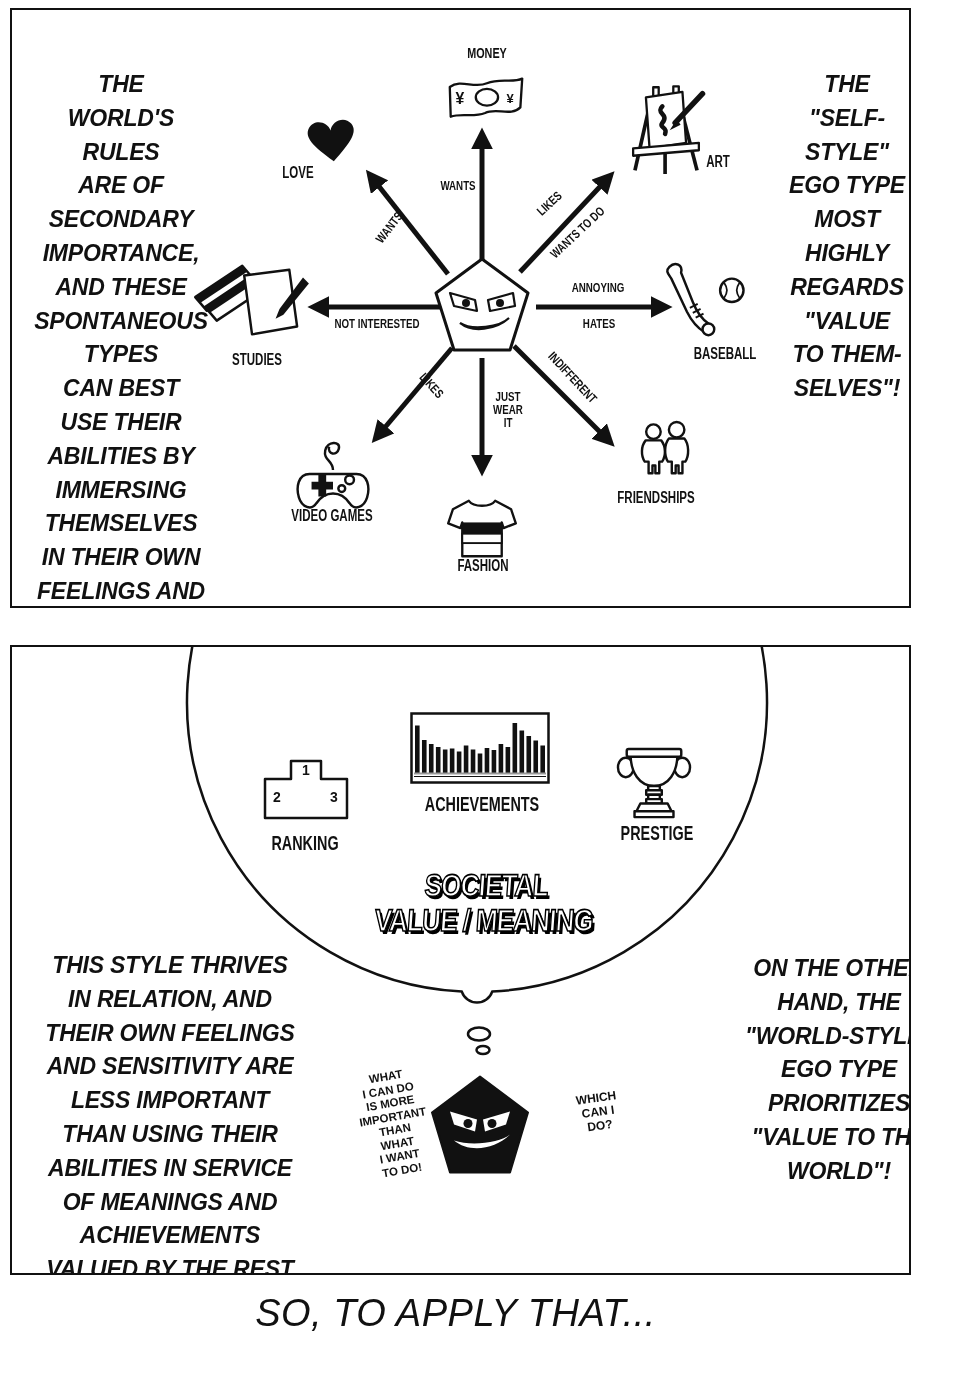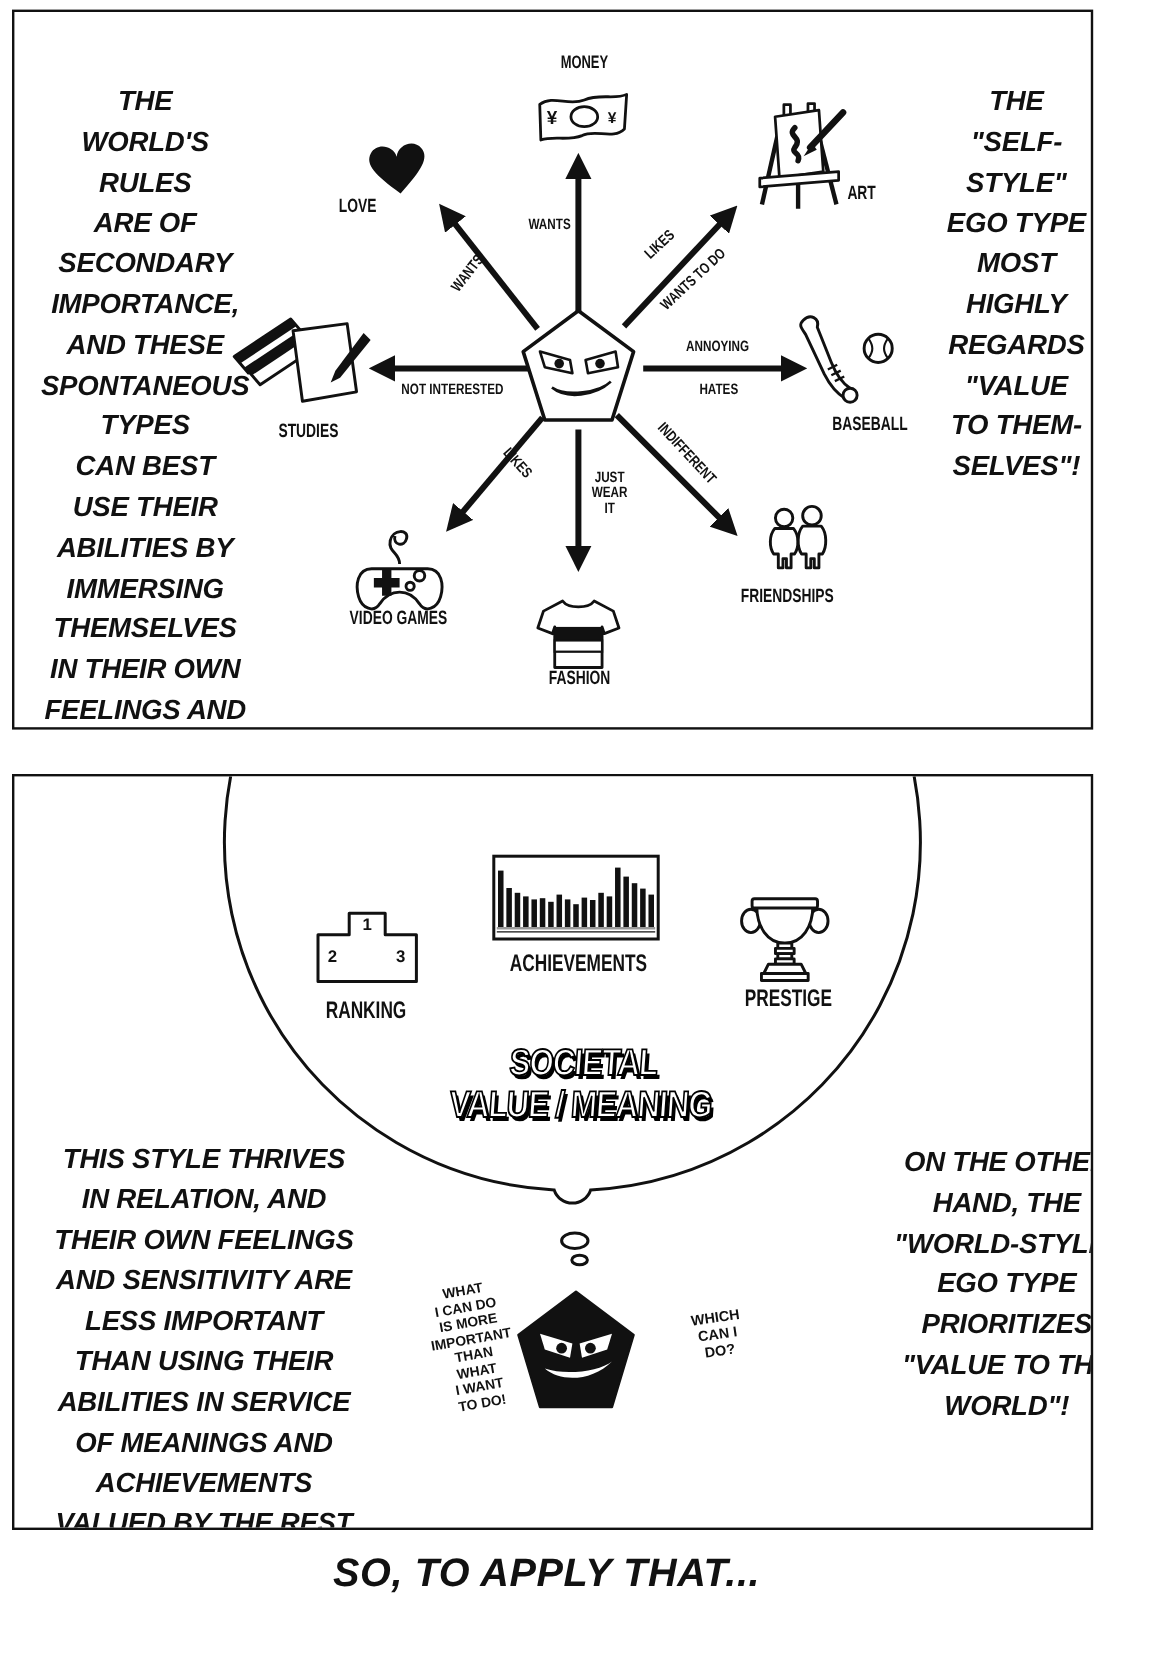--- a/index.html
+++ b/index.html
@@ -15,21 +15,21 @@
   .arrow-label{position:absolute;font-weight:bold;font-size:12.5px;white-space:pre-line;
                text-align:center;line-height:1.05;}
   .item-label{position:absolute;font-weight:bold;font-size:16px;white-space:nowrap;}
   .bubble-label{position:absolute;font-weight:bold;font-size:20px;white-space:nowrap;}
   .societal{position:absolute;font-weight:bold;text-align:center;color:#fff;
             -webkit-text-stroke:1.6px #000;text-shadow:3px 3px 0 #000;
             white-space:pre-line;line-height:1.12;font-size:31px;letter-spacing:-1px;}
   .hand{position:absolute;font-weight:bold;font-size:11.5px;line-height:1.18;
         text-align:center;white-space:pre-line;}
   .caption{position:absolute;left:0;top:1292px;width:911px;text-align:center;
-           font-weight:bold;font-style:italic;font-size:33px;letter-spacing:0.5px;}
+           font-weight:normal;font-style:italic;font-size:38px;letter-spacing:0.5px;}
   svg{display:block;overflow:visible;}
   .stroke{fill:#fff;stroke:#111;stroke-width:2.5;stroke-linejoin:round;}
   .ink{fill:#111;}
 </style>
 </head>
 <body>
 
 <div class="page">
 
   <section class="panel" id="panel-top">

